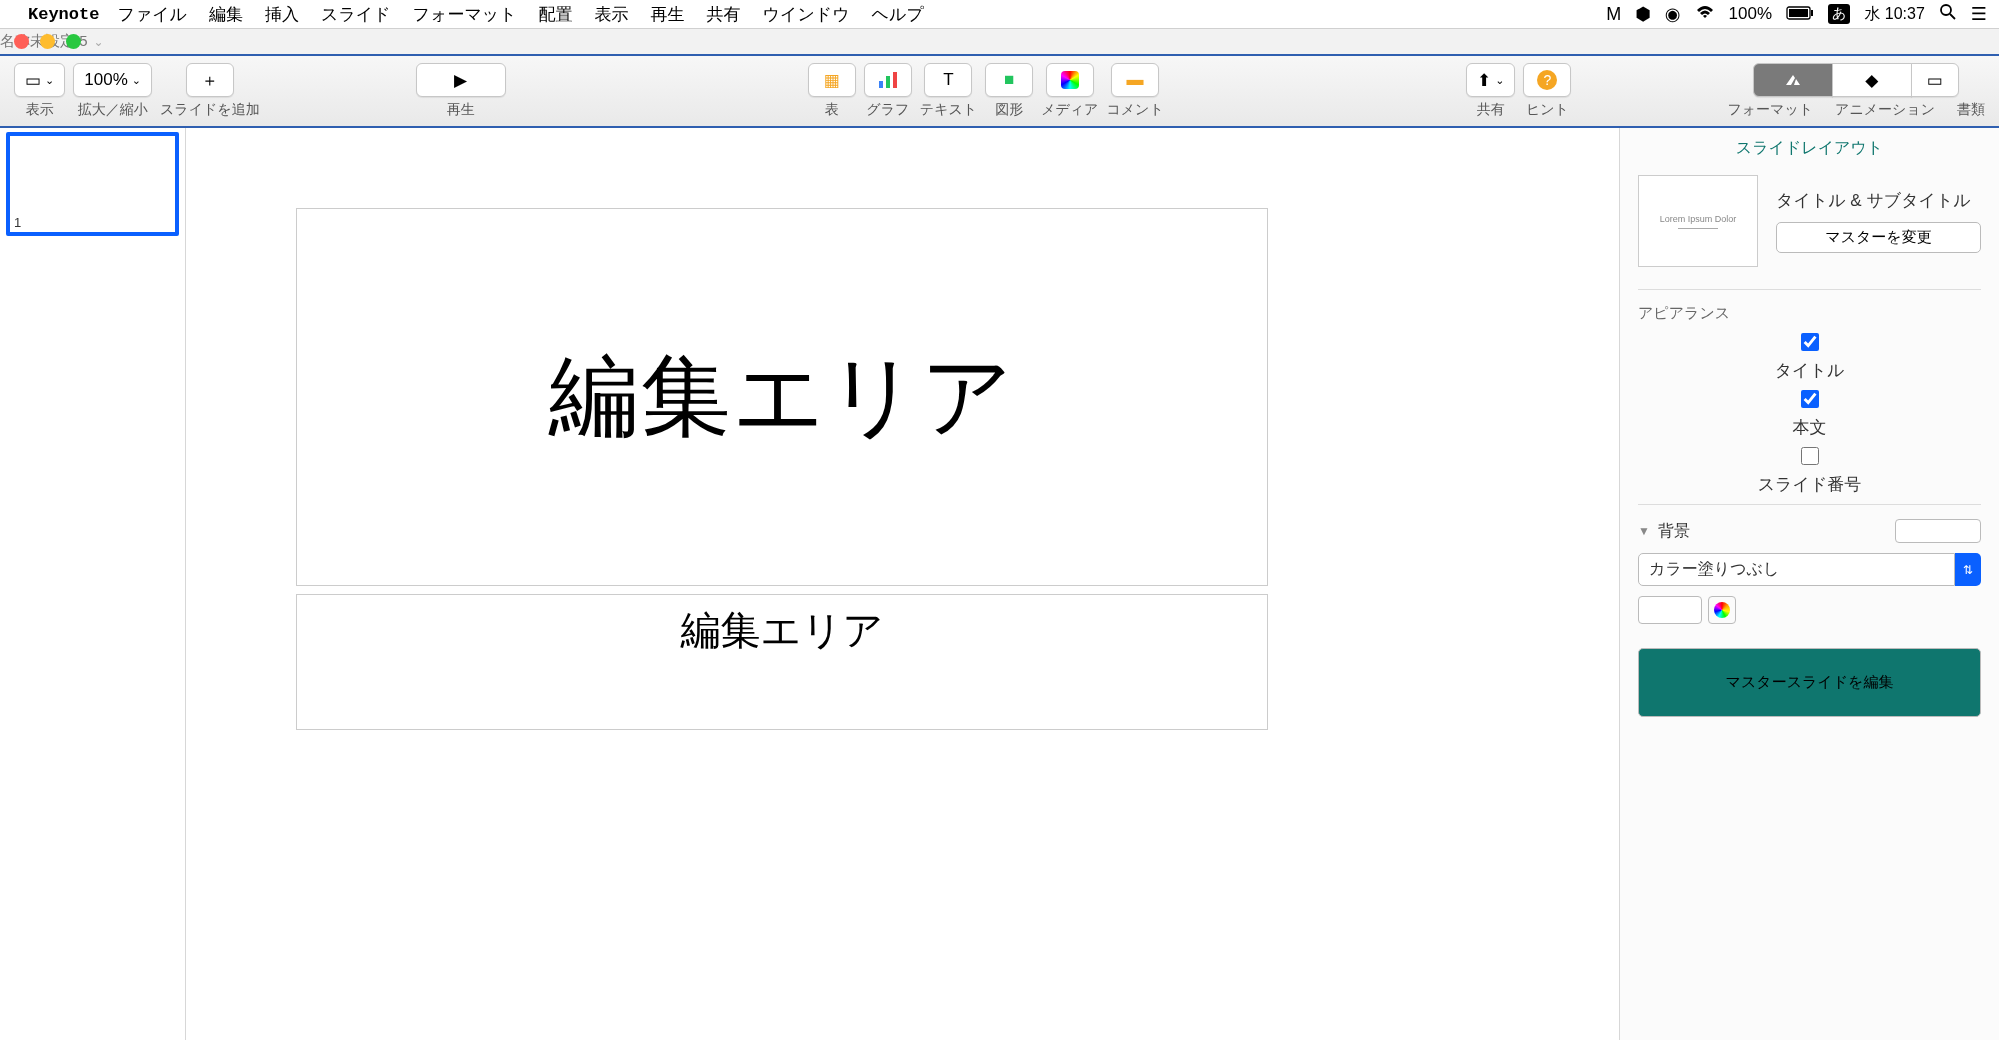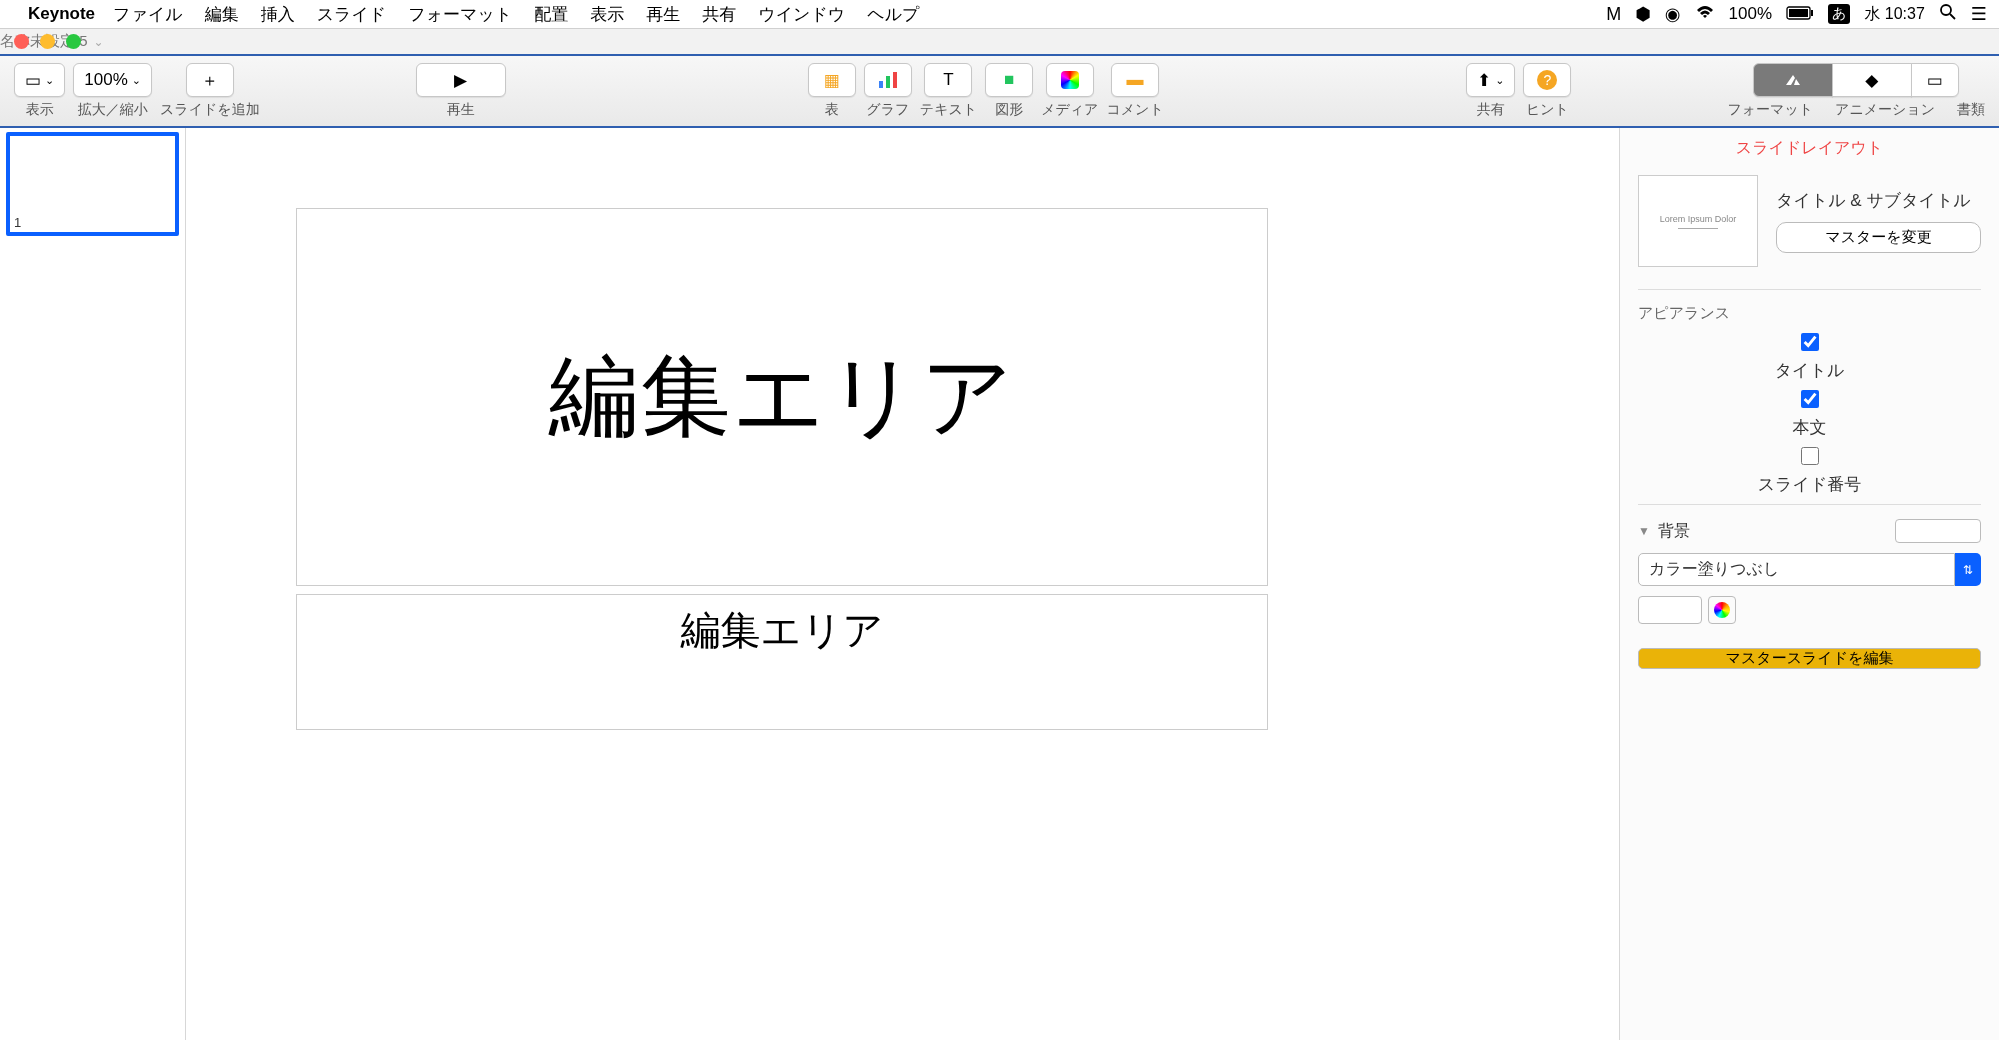--- a/index.html
+++ b/index.html
@@ -1,21 +1,21 @@
 <!DOCTYPE html>
 <html><head>
 <meta charset="utf-8">
 <style>
 * { margin: 0; padding: 0; box-sizing: border-box; font-family: -apple-system, "Hiragino Sans", "Hiragino Kaku Gothic ProN", sans-serif; }
 html, body { width: 1999px; height: 1040px; background: #000; }
 
 
 .menubar { height: 29px; background: #fff; display: flex; align-items: center; font-size: 17px; padding: 0 12px; border-bottom: 1px solid #d0d0d0; }
 .menubar .apple { font-size: 18px; margin-right: 16px; }
-.menubar .appname { font-weight: 700; margin-right: 18px; }
+.menubar .appname { font-weight: 700; margin-right: 18px; font-family: Liberation Mono, monospace; }
 .menubar .m { margin-right: 22px; cursor: default; }
 .menubar .right { margin-left: auto; display: flex; align-items: center; gap: 14px; }
 .menubar .right .ico { font-size: 18px; }
 .menubar .clock { font-size: 16px; }
 
 
 .titlestrip { height: 25px; background: #f2f2f2; display: flex; align-items: center; justify-content: flex-start; font-size: 15px; color: #777; position: relative; }
 .traffic { position: absolute; left: 14px; display: flex; gap: 11px; }
 .traffic span { width: 15px; height: 15px; border-radius: 50%; display: block; }
 .tred { background: #ff5f57; } .tyel { background: #febc2e; } .tgrn { background: #28c840; }
@@ -41,46 +41,46 @@
 .thumbnum { position: absolute; left: 4px; bottom: 2px; font-size: 13px; color: #333; }
 
 .canvaswrap { flex: 1; background: #fff; position: relative; }
 .slide { position: absolute; left: 110px; top: 80px; width: 972px; height: 680px; background: #fff; }
 .titlebox { position: absolute; left: 0; top: 0; right: 0; height: 378px; border: 1px solid #ccc; display: flex; align-items: center; justify-content: center; }
 .titlebox span { font-size: 90px; font-weight: 300; letter-spacing: 2px; }
 .subbox { position: absolute; left: 0; top: 386px; right: 0; height: 136px; border: 1px solid #ccc; display: flex; align-items: flex-start; justify-content: center; padding-top: 8px; }
 .subbox span { font-size: 40px; font-weight: 300; }
 
 .inspector { width: 380px; background: #fbfbfb; border-left: 1px solid #d7d7d7; padding: 10px 18px; font-size: 16px; color: #333; }
-.insp-head { text-align: center; color: #ef4444; font-size: 16px; margin-bottom: 16px; }
+.insp-head { text-align: center; color: #0f766e; font-size: 16px; margin-bottom: 16px; }
 .layoutrow { display: flex; align-items: center; gap: 18px; margin-bottom: 22px; }
 .layoutthumb { width: 120px; height: 92px; border: 1px solid #ccc; background: #fff; display: flex; flex-direction: column; align-items: center; justify-content: center; font-size: 8px; color: #888; gap: 4px; }
 .layoutthumb .l1 { font-size: 9px; }
 .layoutthumb .l2 { width: 40px; border-top: 1px solid #aaa; }
 .layoutinfo { flex: 1; }
 .layoutname { font-size: 17px; margin-bottom: 10px; }
-.masterbtn { width: 100%; background: #fff; border: 1px solid #bbb; border-radius: 10px; padding: 5px 0; font-size: 15px; }
+.masterbtn { width: 100%; background: #fff; border: 1px solid #bbb; border-radius: 5px; padding: 5px 0; font-size: 15px; }
 
 .section { border-top: 1px solid #ddd; padding-top: 14px; margin-top: 6px; }
 .sectitle { color: #666; font-size: 15px; margin-bottom: 10px; }
 .chkrow { display: flex; align-items: center; gap: 8px; margin-bottom: 8px; font-size: 17px; flex-direction: column; }
 .chkrow input { width: 18px; height: 18px; accent-color: #0a60ff; }
 
 .bgrow { display: flex; align-items: center; gap: 8px; margin-bottom: 10px; }
 .disc { color: #888; font-size: 12px; }
 .colorwell { width: 86px; height: 24px; border: 1px solid #bbb; border-radius: 4px; background: #fff; }
 .selectfill { display: flex; width: 100%; }
 .selectfill .sel { flex: 1; border: 1px solid #bbb; border-radius: 5px 0 0 5px; padding: 5px 10px; background: #fff; font-size: 16px; }
 .selectfill .arrow { width: 26px; background: #0a60ff; border-radius: 0 5px 5px 0; color: #fff; display: flex; align-items: center; justify-content: center; font-size: 12px; }
 .swatchrow { display: flex; gap: 6px; margin-top: 10px; }
 .swatch { width: 64px; height: 28px; border: 1px solid #bbb; border-radius: 4px; background: #fff; }
 .picker { width: 28px; height: 28px; border: 1px solid #bbb; border-radius: 4px; display: flex; align-items: center; justify-content: center; }
 .rainbow { width: 16px; height: 16px; border-radius: 50%; background: conic-gradient(red,orange,yellow,lime,cyan,blue,magenta,red); }
 
-.editmaster { width: 100%; background: #eab308; border: 1px solid #bbb; border-radius: 5px; padding: 0 0; font-size: 15px; margin-top: 24px; }
+.editmaster { width: 100%; background: #0f766e; border: 1px solid #bbb; border-radius: 5px; padding: 24px 0; font-size: 15px; margin-top: 24px; }
 </style>
 </head>
 <body>
 
 <div class="menubar">
   <span class="apple"></span>
   <span class="appname">Keynote</span>
   <span class="m">ファイル</span>
   <span class="m">編集</span>
   <span class="m">挿入</span>

